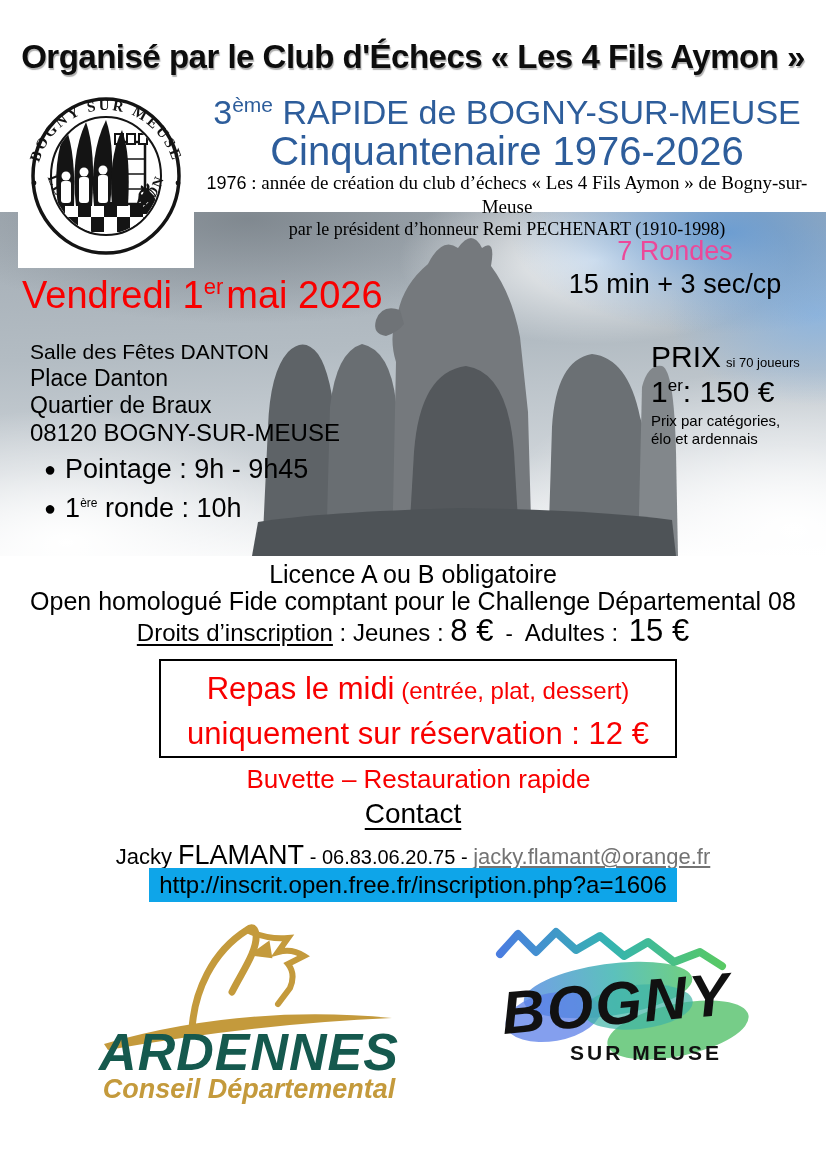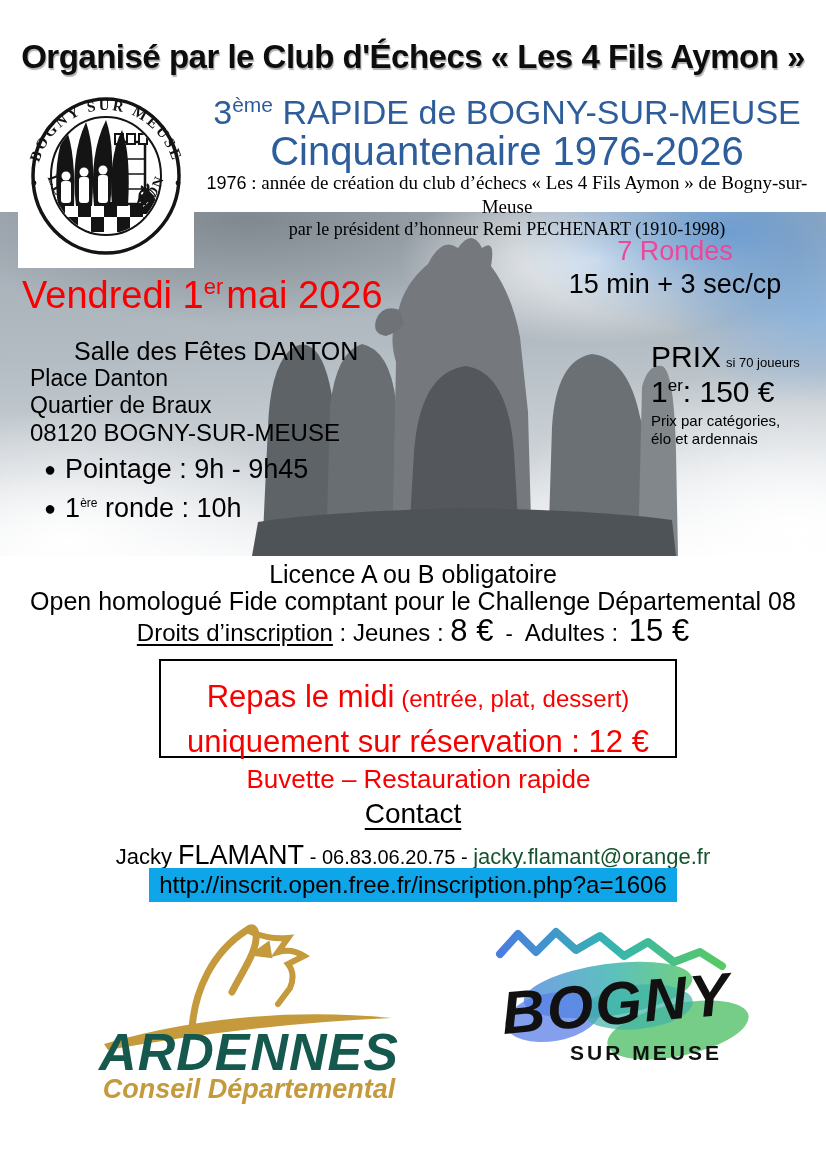--- a/index.html
+++ b/index.html
@@ -42,21 +42,21 @@
   }
   .photo svg.statue { position:absolute; left:0; top:0; }
   
   .date-line {
     position:absolute; left:22px; top:274px; z-index:7;
     color:#f80000; font-size:38px; letter-spacing:0; white-space:nowrap;
   }
   .date-line sup { font-size:22px; }
   .date-line .rest { margin-left:3px; }
   .venue { position:absolute; left:30px; top:338px; z-index:7; line-height:27px; }
-  .venue .v0 { font-size:25px;margin-left:44px; }
+  .venue .v0 { font-size:21px; }
   .venue .v1, .venue .v2 { font-size:23px; }
   .venue .v3 { font-size:24px; }
   .schedule { position:absolute; left:44px; top:452px; z-index:7; font-size:27px; line-height:34px; }
   .schedule .b { font-size:20px; margin-right:9px; vertical-align:2px; }
   .schedule sup { font-size:12px; }
   .rounds-block { position:absolute; right:16px; top:236px; width:270px; text-align:center; z-index:7; }
   .rounds { font-size:27px; color:#ec4899; }
   .cadence { font-size:27px; margin-top:2px; }
   .prize-block { position:absolute; left:651px; top:340px; width:170px; z-index:7; }
   .prize-row { white-space:nowrap; }
@@ -70,34 +70,34 @@
   .open-line   { position:absolute; left:0; right:0; top:587px; text-align:center; font-size:25px; }
   .fees-line   { position:absolute; left:0; right:0; top:613px; text-align:center; font-size:24px; }
   .fees-line .u { text-decoration:underline; text-underline-offset:3px; }
   .fees-line .big { font-size:31px; }
   .fees-line .dash { font-size:22px; margin:0 12px; }
   .fees-line .al { margin-right:4px; }
   
   .meal-box {
     position:absolute; left:159px; top:659px; width:518px; height:99px;
     border:2px solid #000; background:#fff; text-align:center; color:#f80000;
-    padding-top:16px;
+    padding-top:8px;
   }
   .meal-l1 { line-height:40px; }
   .meal-l1 .main { font-size:31px; }
   .meal-l1 .detail { font-size:24px; }
   .meal-l2 { font-size:31px; line-height:40px; }
   
   .buvette { position:absolute; left:11px; right:0; top:764px; text-align:center; color:#f80000; font-size:26px; }
   .contact-title { position:absolute; left:0; right:0; top:798px; text-align:center; font-size:28px; }
   .contact-title span { text-decoration:underline; text-underline-offset:5px; }
   .contact-line { position:absolute; left:0; right:0; top:840px; text-align:center; font-size:22px; }
   .contact-line .last { font-size:27px; }
   .contact-line .mid { font-size:20px; }
-  .contact-line .email { color:#14532d; cursor:pointer; }
+  .contact-line .email { color:#737373; text-decoration:underline; cursor:pointer; }
   .url-line { position:absolute; left:0; right:0; top:868px; text-align:center; }
   .url-line span { display:inline-block; font-size:24px; background:#0ea5e9; padding:3px 10px; cursor:pointer; }
   
   .ardennes-logo { position:absolute; left:82px; top:912px; }
   .bogny-logo { position:absolute; left:478px; top:912px; }
 </style>
 </head>
 <body>
 
 <div class="poster">

